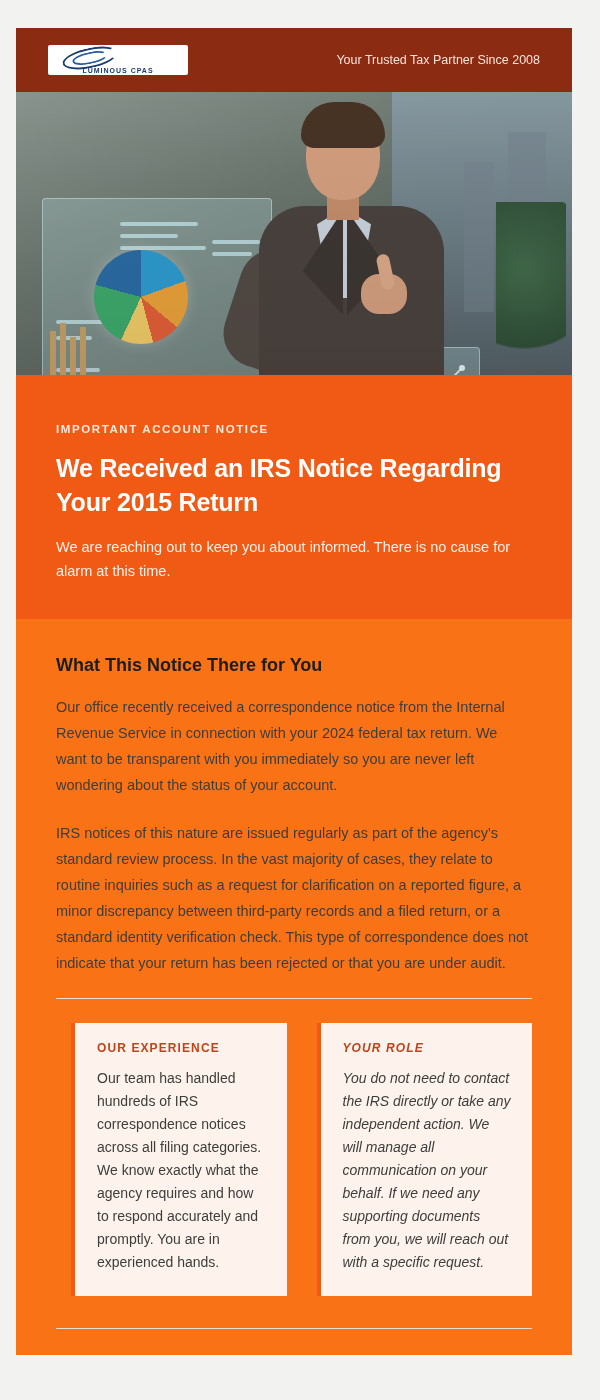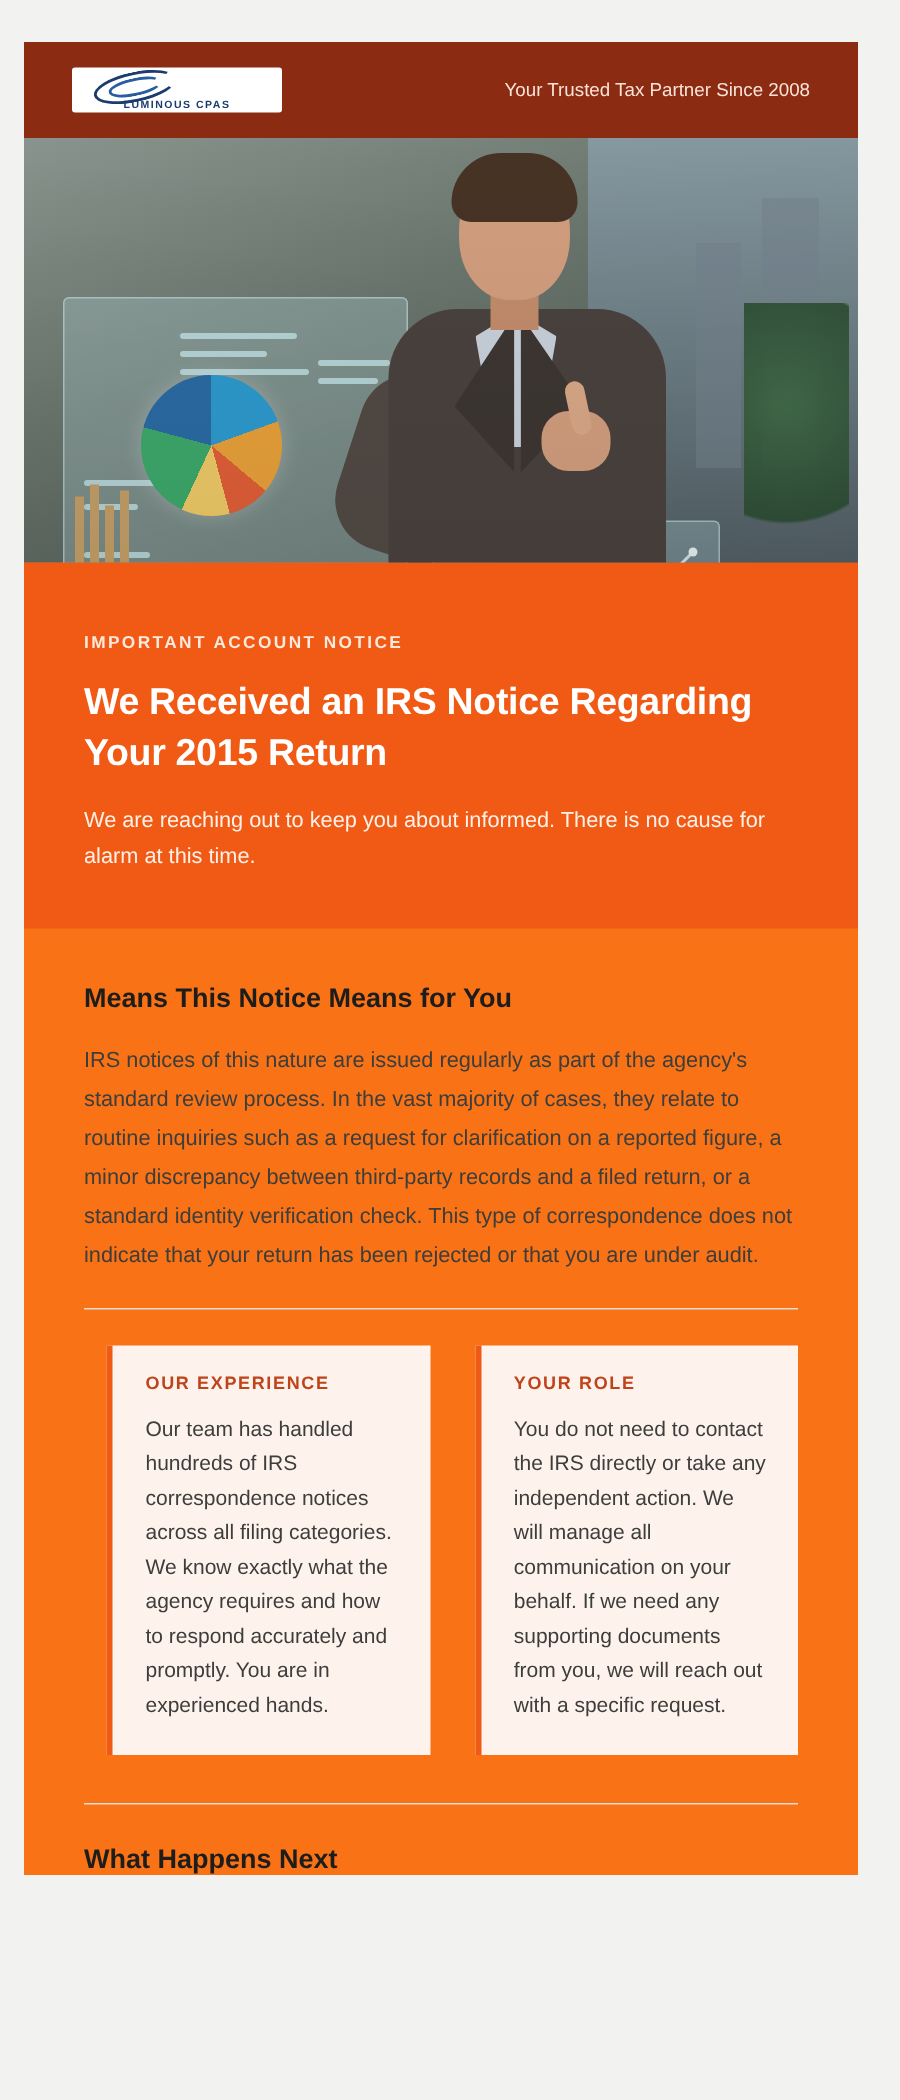--- a/index.html
+++ b/index.html
@@ -388,35 +388,35 @@
       <div class="hero-overlay"></div>
     </div>
 
     <div class="notice">
       <div class="eyebrow">IMPORTANT ACCOUNT NOTICE</div>
       <div class="notice-title">We Received an IRS Notice Regarding Your 2015 Return</div>
       <div class="notice-sub">We are reaching out to keep you about informed. There is no cause for alarm at this time.</div>
     </div>
 
     <div class="body">
-      <h2 class="section-title">Means This Notice Means for You</h2>
+      <h2 class="section-title">What This Notice There for You</h2>
+      <p class="para">Our office recently received a correspondence notice from the Internal Revenue Service in connection with your 2024 federal tax return. We want to be transparent with you immediately so you are never left wondering about the status of your account.</p>
       <p class="para">IRS notices of this nature are issued regularly as part of the agency's standard review process. In the vast majority of cases, they relate to routine inquiries such as a request for clarification on a reported figure, a minor discrepancy between third-party records and a filed return, or a standard identity verification check. This type of correspondence does not indicate that your return has been rejected or that you are under audit.</p>
 
       <div class="rule"></div>
 
       <div class="callouts">
         <div class="callout">
           <div class="callout-title">OUR EXPERIENCE</div>
           <div class="callout-text">Our team has handled hundreds of IRS correspondence notices across all filing categories. We know exactly what the agency requires and how to respond accurately and promptly. You are in experienced hands.</div>
         </div>
-        <div class="callout" style="align-self:flex-start;">
+        <div class="callout" style="align-self:flex-start;font-style:italic;">
           <div class="callout-title">YOUR ROLE</div>
           <div class="callout-text">You do not need to contact the IRS directly or take any independent action. We will manage all communication on your behalf. If we need any supporting documents from you, we will reach out with a specific request.</div>
         </div>
       </div>
 
       <div class="rule2"></div>
 
-      <h2 class="next-title">What Happens Next</h2>
     </div>
 
   </div>
 </div>
 
 </body></html>

